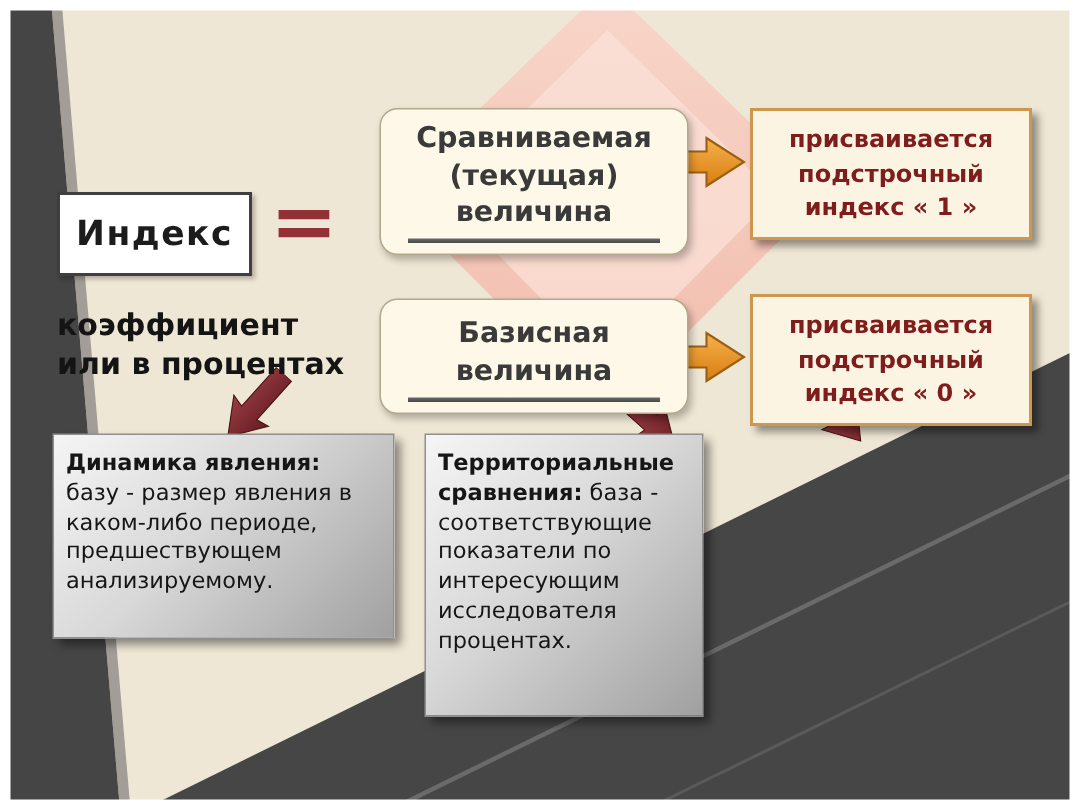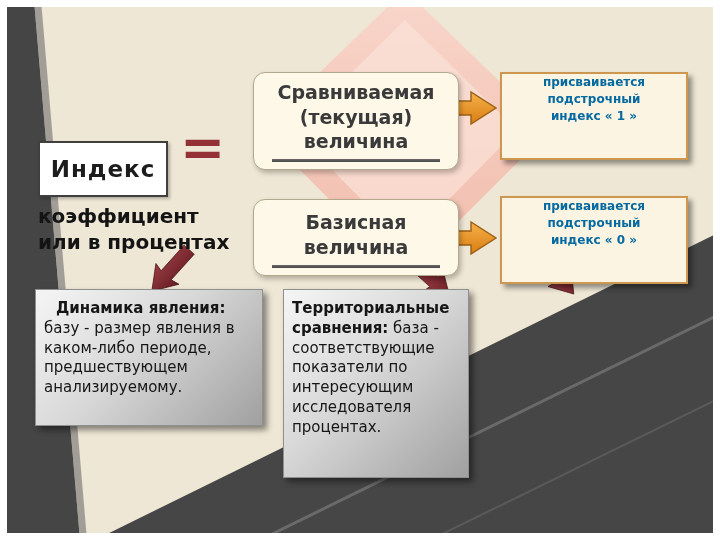--- a/index.html
+++ b/index.html
@@ -10,21 +10,21 @@
   }
   .frame {
     position:absolute; inset:0; border:7px solid #ffffff;
     pointer-events:none; z-index:60; box-sizing:border-box;
   }
   .bg-svg { position:absolute; left:0; top:0; z-index:0; }
 
   .preline { white-space:pre-line; }
 
   .index-box {
-    position:absolute; left:38px; top:141px; width:130px; height:56px; z-index:10;
+    position:absolute; left:38px; top:128px; width:130px; height:56px; z-index:10;
     background:#ffffff; border:2px solid #3f3f3f; box-sizing:border-box;
     box-shadow:2px 2px 3px rgba(0,0,0,.25);
     display:flex; align-items:center; justify-content:center;
     font-size:23px; font-weight:bold; color:#1c1c1c; letter-spacing:1px;
   }
   .equals {
     position:absolute; left:180px; top:116px; z-index:10;
     font-size:54px; font-weight:bold; color:#943137;
   }
   .coef {
@@ -43,37 +43,37 @@
   .base     { left:233px; top:199px; width:206px; height:77px; padding-top:10px; }
   .underline-bar {
     position:absolute; left:9%; right:9%; bottom:7px; height:3px;
     background:linear-gradient(#6a6a6a,#474747);
   }
 
   .right-box {
     position:absolute; width:188px; height:88px; z-index:10; box-sizing:border-box;
     background:#fcf4e2; border:2px solid #cd9750;
     box-shadow:4px 4px 5px rgba(0,0,0,.4);
-    display:flex; justify-content:center; text-align:center;
-    font-size:12px; font-weight:bold; color:#0369a1; line-height:1.4;
+    display:flex; align-items:center; justify-content:center; text-align:center;
+    font-size:16px; font-weight:bold; color:#7f1d1d; line-height:1.4;
   }
   .rb1 { left:500px; top:72px; }
   .rb2 { left:500px; top:196px; }
 
   .gray-box {
     position:absolute; z-index:10; box-sizing:border-box;
     background:linear-gradient(135deg,#f5f5f5 0%,#d8d8d8 45%,#a0a0a0 100%);
     border:1px solid #8f8f8f; box-shadow:4px 4px 6px rgba(0,0,0,.45);
     padding:9px 8px; font-size:15px; color:#161616; line-height:1.32;
   }
   .gb1 { left:35px;  top:289px; width:228px; height:137px; }
   .gb2 { left:283px; top:289px; width:186px; height:189px; }
   .gb3 { left:477px; top:289px; width:188px; height:135px; }
   .gray-box .gtitle { font-weight:bold; }
-  .gb1 .gtitle { display:block;margin-left:12px; }
+  .gb1 .gtitle { display:block; }
 
   .o-arrow { position:absolute; z-index:8; }
   .oa1 { left:440px; top:90px; }
   .oa2 { left:440px; top:220px; }
 
   .m-arrow { position:absolute; z-index:5; }
   .ma1 { left:148px; top:242px; transform:rotate(42deg); }
   .ma2 { left:408px; top:250px; transform:rotate(-48deg); }
   .ma3 { left:535px; top:246px; transform:rotate(-40deg); }
 </style>

